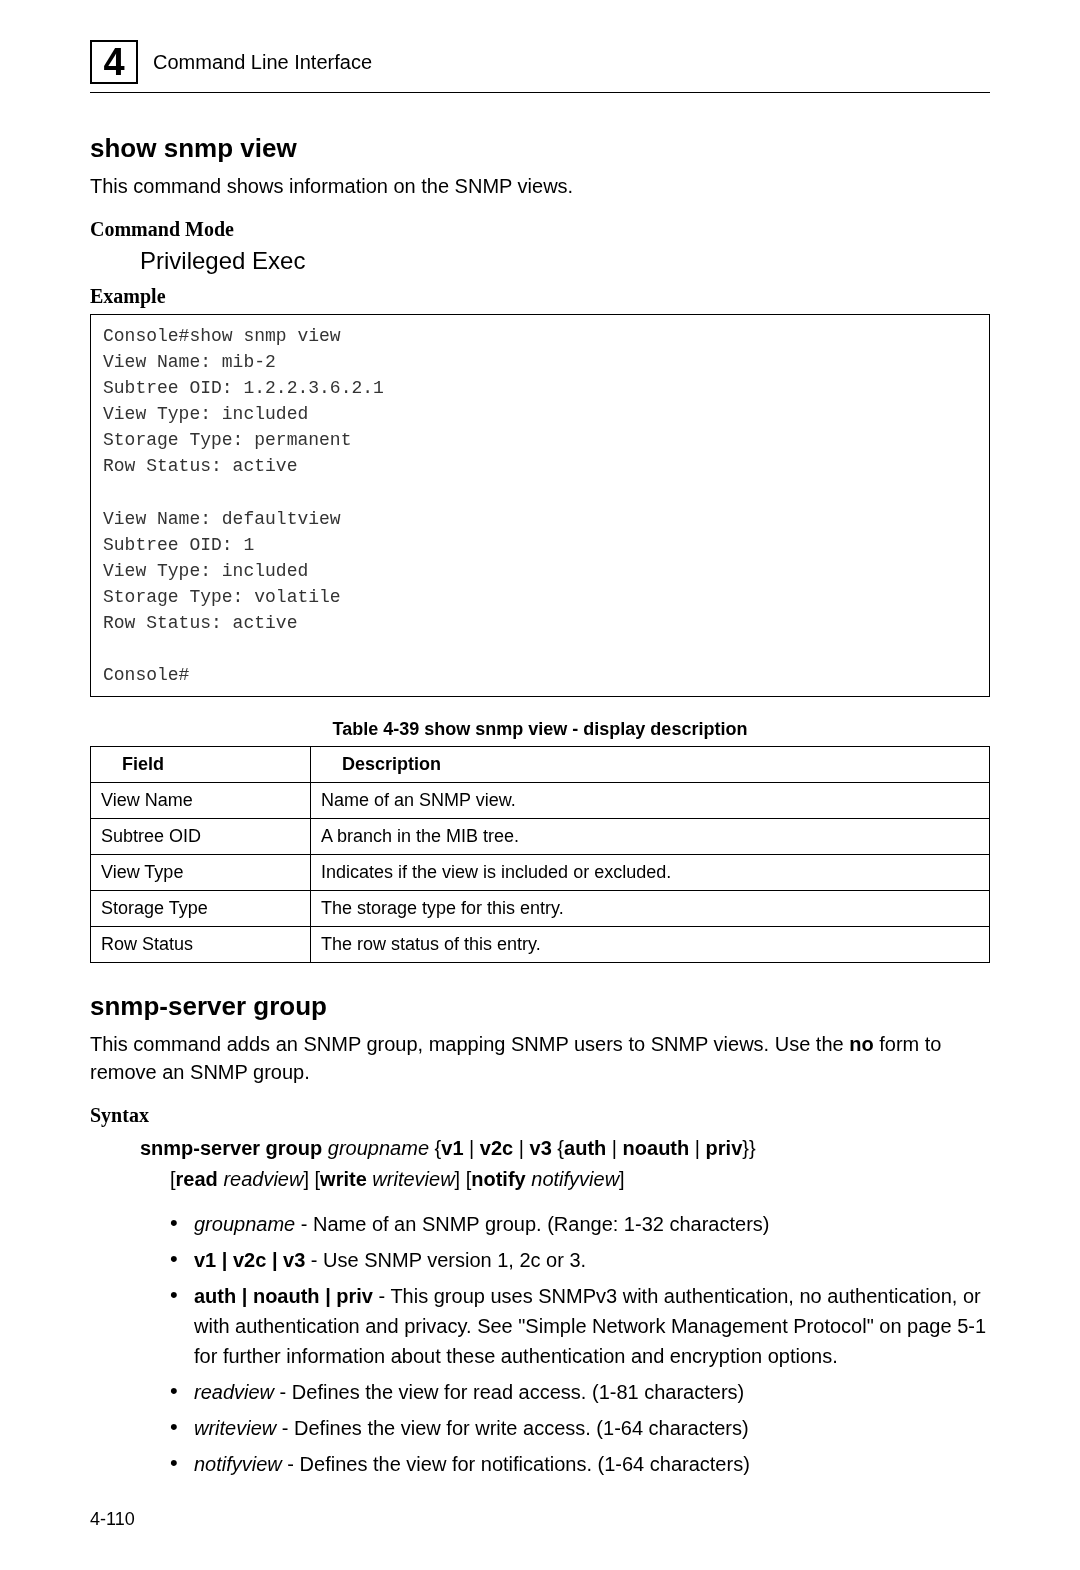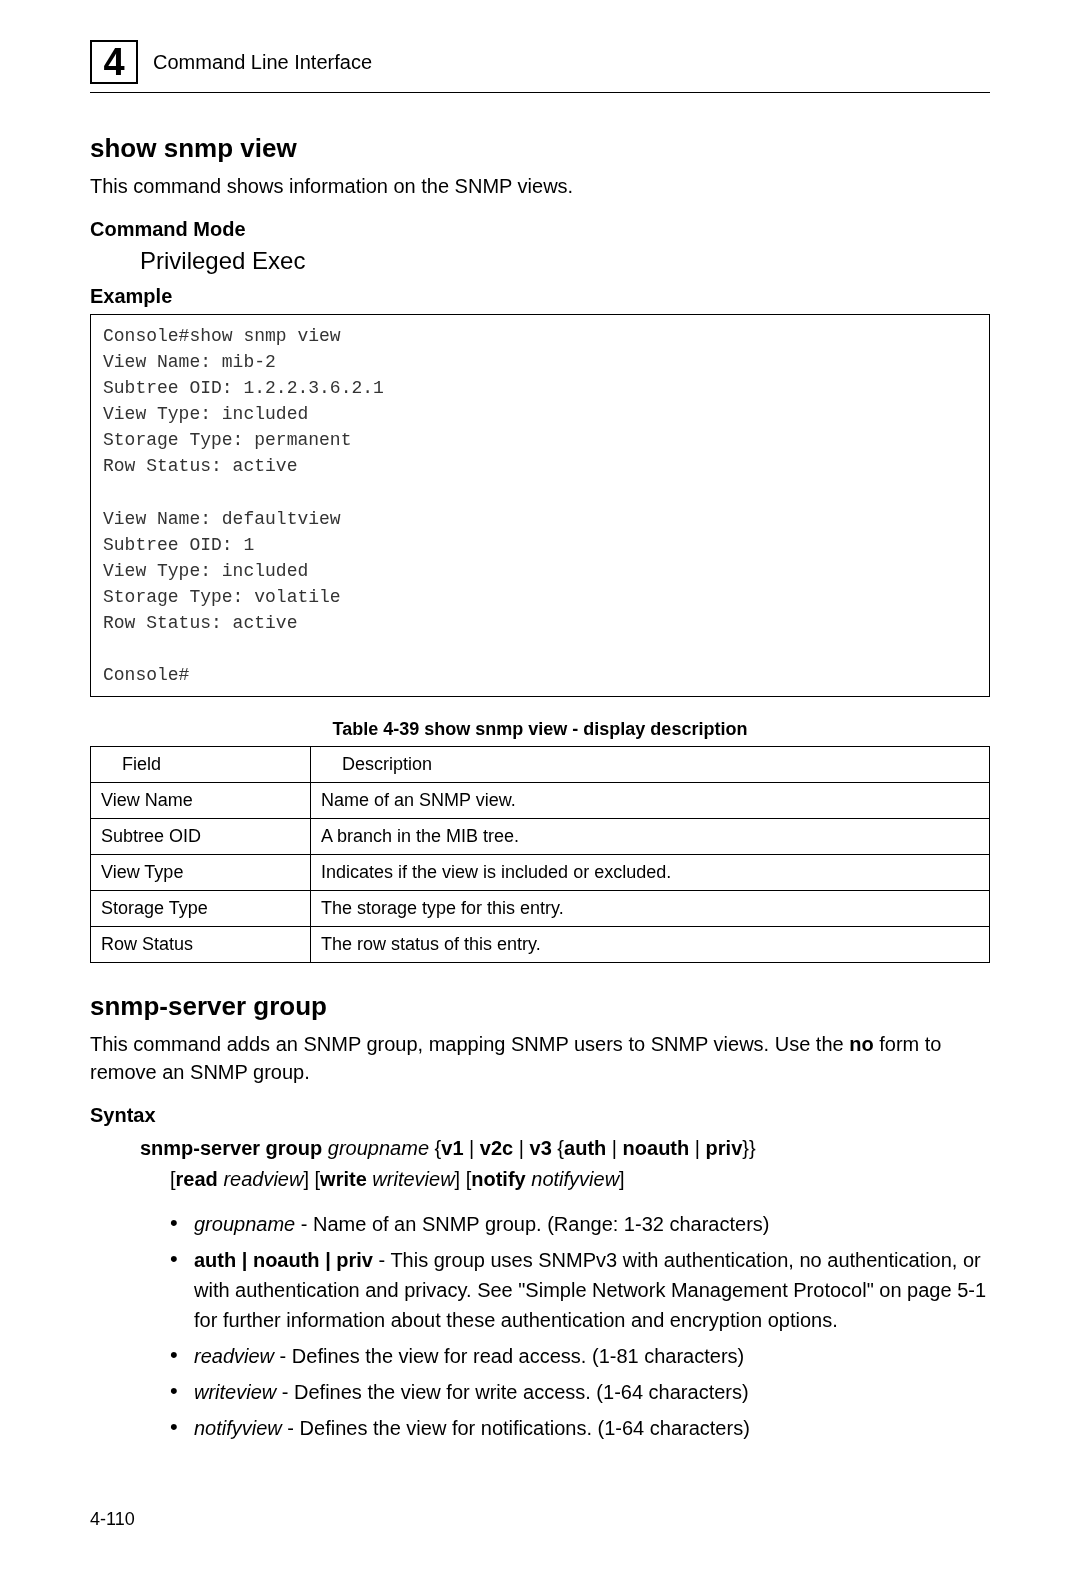--- a/index.html
+++ b/index.html
@@ -51,20 +51,21 @@
       margin-bottom: 18px;
     }
     .body-text .no-bold {
       font-weight: bold;
     }
     .sub-heading {
       font-size: 20px;
       font-weight: bold;
       margin-top: 6px;
       margin-bottom: 6px;
+      font-family: Liberation Serif, serif;
     }
     .indented {
       margin-left: 50px;
       font-size: 24px;
       margin-bottom: 10px;
     }
     .code-block {
       border: 1px solid #000;
       padding: 8px 12px;
       font-family: "Courier New", Courier, monospace;
@@ -87,21 +88,21 @@
     }
     table.desc-table th,
     table.desc-table td {
       border: 1px solid #000;
       padding: 7px 10px;
       text-align: left;
       font-size: 18px;
       vertical-align: top;
     }
     table.desc-table th {
-      font-weight: normal;
+      font-weight: bold;
       padding-left: 31px;
     }
     table.desc-table th.col1 {
       width: 220px;
     }
     .syntax-block {
       margin-left: 50px;
       font-size: 20px;
       line-height: 1.55;
       margin-bottom: 14px;
@@ -212,20 +213,23 @@
   <div class="syntax-indent">
     <span>[</span><span class="b">read </span><span class="i">readview</span><span>] [</span><span class="b">write </span><span class="i">writeview</span><span>] [</span><span class="b">notify </span><span class="i">notifyview</span><span>]</span>
   </div>
 </div>
 
 <ul class="param-list">
   <li>
     <span class="i">groupname</span><span> - </span><span>Name of an SNMP group. (Range: 1-32 characters)</span>
   </li>
   <li>
+    <span class="b">v1 | v2c | v3</span><span> - </span><span>Use SNMP version 1, 2c or 3.</span>
+  </li>
+  <li>
     <span class="b">auth | noauth | priv</span><span> - </span><span>This group uses SNMPv3 with authentication, no authentication, or with authentication and privacy. See "Simple Network Management Protocol" on page 5-1 for further information about these authentication and encryption options.</span>
   </li>
   <li>
     <span class="i">readview</span><span> - </span><span>Defines the view for read access. (1-81 characters)</span>
   </li>
   <li>
     <span class="i">writeview</span><span> - </span><span>Defines the view for write access. (1-64 characters)</span>
   </li>
   <li>
     <span class="i">notifyview</span><span> - </span><span>Defines the view for notifications. (1-64 characters)</span>

